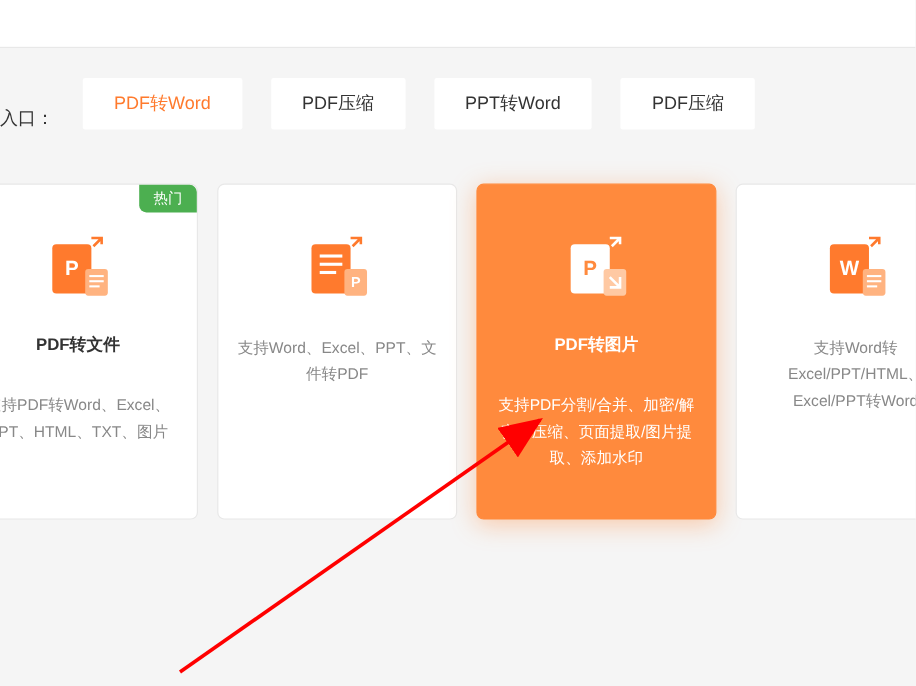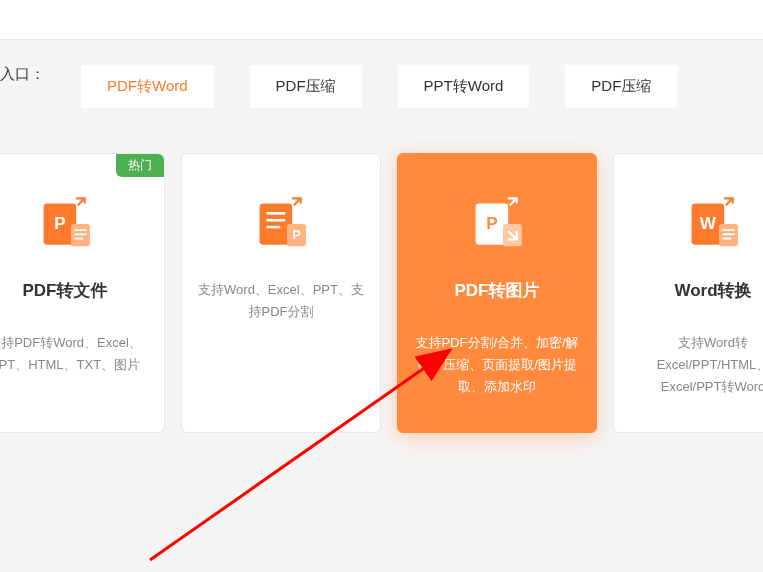--- a/index.html
+++ b/index.html
@@ -15,23 +15,23 @@
       overflow: hidden;
       position: relative;
     }
     .top-bar {
       background: #fff;
       height: 40px;
       border-bottom: 1px solid #e8e8e8;
     }
     .quick-entry {
       display: flex;
-      align-items: flex-start;
+      align-items: flex-end;
       padding: 25px 0 25px 0;
-      gap: 36px;
+      gap: 24px;
     }
     .entry-label {
       font-size: 15px;
       color: #333;
       margin-left: 0;
       padding-left: 0;
     }
     .entry-btn {
       background: #fff;
       border: none;
@@ -87,21 +87,21 @@
     .card-icon {
       width: 60px;
       height: 60px;
       margin-bottom: 25px;
       display: flex;
       align-items: center;
       justify-content: center;
       position: relative;
     }
     .card-title {
-      font-size: 17px;
+      font-size: 14px;
       font-weight: bold;
       color: #333;
       margin-bottom: 30px;
     }
     .card-desc {
       font-size: 13px;
       color: #888;
       text-align: center;
       line-height: 1.7;
     }
@@ -150,21 +150,21 @@
       <svg width="70" height="65" viewBox="0 0 70 65">
         <rect x="10" y="8" width="38" height="48" rx="4" fill="#ff7a2d"></rect>
         <rect x="18" y="18" width="22" height="3" fill="#fff"></rect>
         <rect x="18" y="26" width="22" height="3" fill="#fff"></rect>
         <rect x="18" y="34" width="16" height="3" fill="#fff"></rect>
         <rect x="42" y="32" width="22" height="26" rx="3" fill="#ffb380"></rect>
         <text x="53" y="50" text-anchor="middle" fill="#fff" font-size="14" font-weight="bold" font-family="Arial">P</text>
         <path d="M 48 2 L 58 2 L 58 8 M 58 2 L 50 10" stroke="#ff7a2d" stroke-width="2.5" fill="none"></path>
       </svg>
     </div>
-    <div class="card-desc">支持Word、Excel、PPT、支持PDF分割</div>
+    <div class="card-desc">支持Word、Excel、PPT、文件转PDF</div>
   </div>
 
   <div class="card active">
     <div class="card-icon">
       <svg width="70" height="65" viewBox="0 0 70 65">
         <rect x="10" y="8" width="38" height="48" rx="4" fill="#fff"></rect>
         <text x="29" y="38" text-anchor="middle" fill="#ff8a3d" font-size="20" font-weight="bold" font-family="Arial">P</text>
         <rect x="42" y="32" width="22" height="26" rx="3" fill="#ffc9a3"></rect>
         <path d="M 48 40 L 58 50 M 58 40 L 58 50 L 48 50" stroke="#fff" stroke-width="2.5" fill="none"></path>
         <path d="M 48 2 L 58 2 L 58 8 M 58 2 L 50 10" stroke="#fff" stroke-width="2.5" fill="none"></path>
@@ -179,21 +179,20 @@
       <svg width="70" height="65" viewBox="0 0 70 65">
         <rect x="10" y="8" width="38" height="48" rx="4" fill="#ff7a2d"></rect>
         <text x="29" y="38" text-anchor="middle" fill="#fff" font-size="20" font-weight="bold" font-family="Arial">W</text>
         <rect x="42" y="32" width="22" height="26" rx="3" fill="#ffb380"></rect>
         <rect x="46" y="38" width="14" height="2" fill="#fff"></rect>
         <rect x="46" y="43" width="14" height="2" fill="#fff"></rect>
         <rect x="46" y="48" width="10" height="2" fill="#fff"></rect>
         <path d="M 48 2 L 58 2 L 58 8 M 58 2 L 50 10" stroke="#ff7a2d" stroke-width="2.5" fill="none"></path>
       </svg>
     </div>
-    <div class="card-title">Word转换</div>
     <div class="card-desc">支持Word转Excel/PPT/HTML、Excel/PPT转Word</div>
   </div>
 
 </div>
 
 <svg class="arrow-svg" width="360" height="240">
   <defs>
     <marker id="arrowhead" markerWidth="12" markerHeight="10" refX="11" refY="5" orient="auto">
       <polygon points="0 0, 12 5, 0 10" fill="#ff0000"></polygon>
     </marker>

